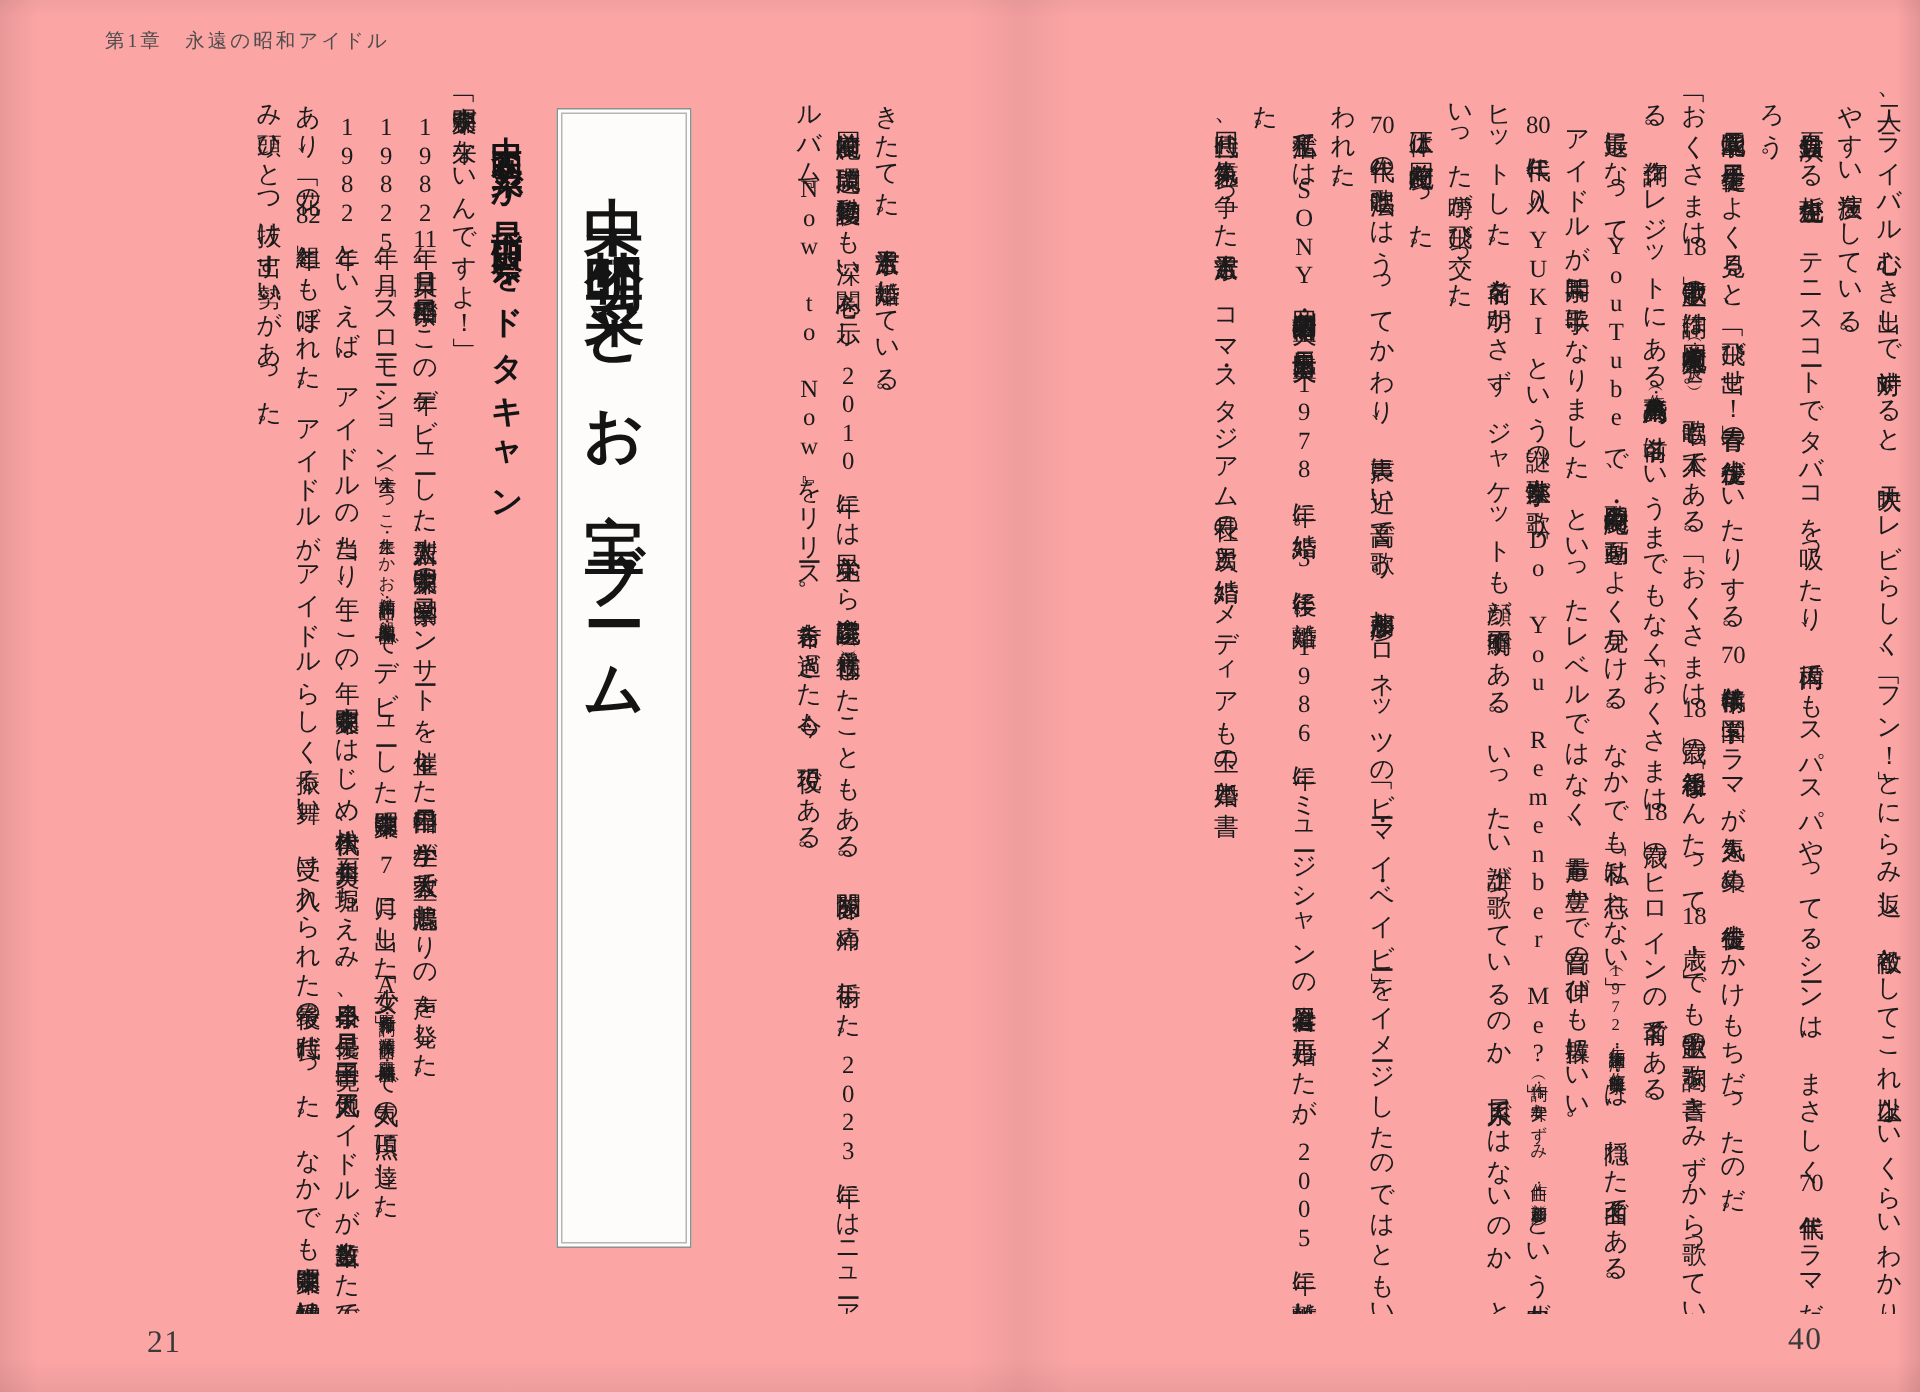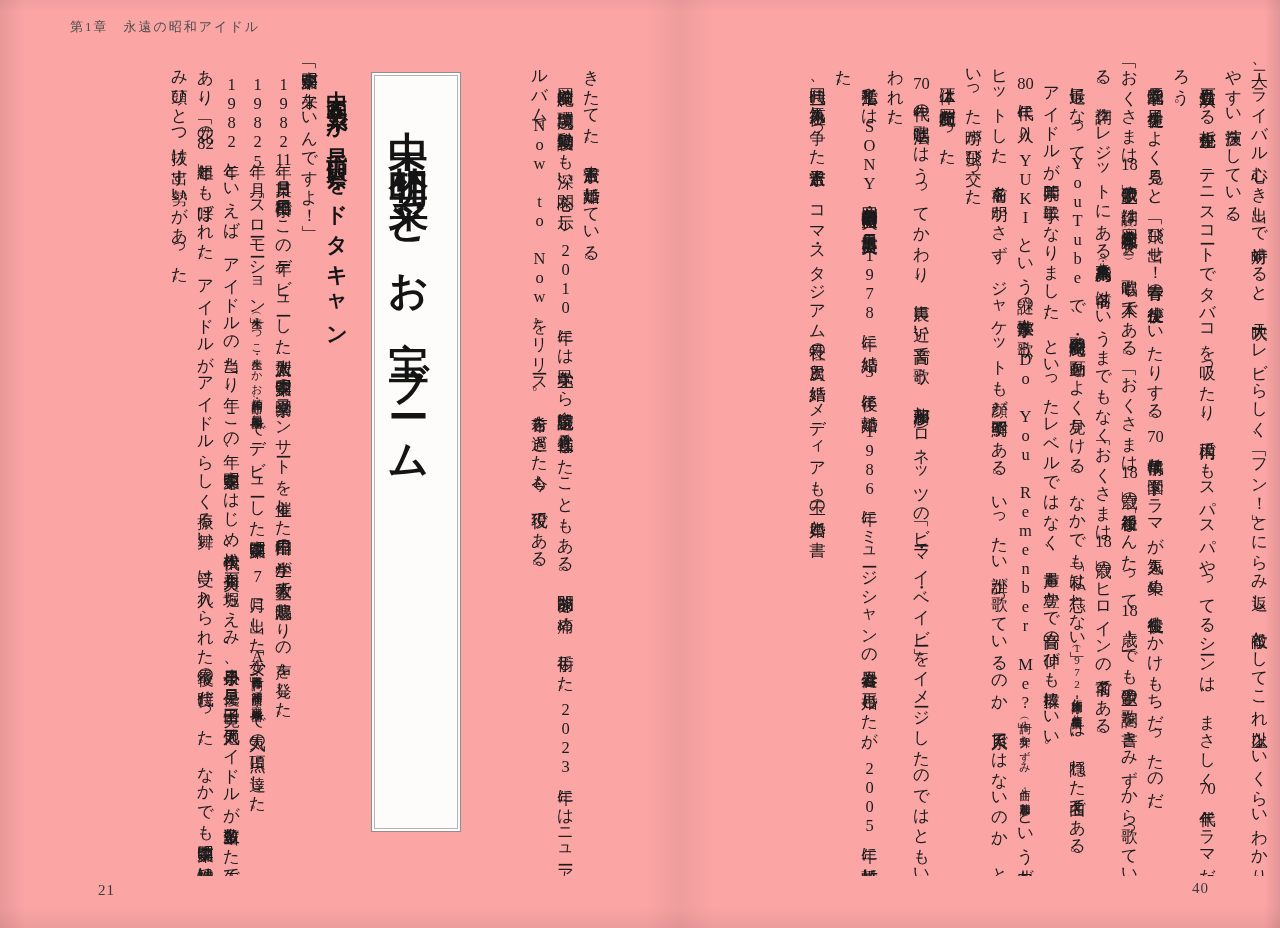--- a/index.html
+++ b/index.html
@@ -63,21 +63,21 @@
     color:#141414;
   }
   .subheading{
     position:absolute;left:323px;top:74px;height:720px;
     writing-mode:vertical-rl;text-orientation:mixed;
     font-family:"Liberation Sans","DejaVu Sans",sans-serif;
     font-weight:700;font-size:21px;letter-spacing:0.32em;
     color:#141414;
   }
 
-  .page-num{position:absolute;font-size:15px;color:#3a3a3a;letter-spacing:1px;}
+  .page-num{position:absolute;font-size:21px;color:#3a3a3a;letter-spacing:1px;}
   .page-num-left{left:98px;top:882px;}
   .page-num-right{left:1192px;top:880px;}
 </style>
 </head>
 <body>
 
 <div class="spread">
 
   <div class="running-head">第1章　永遠の昭和アイドル</div>
 

